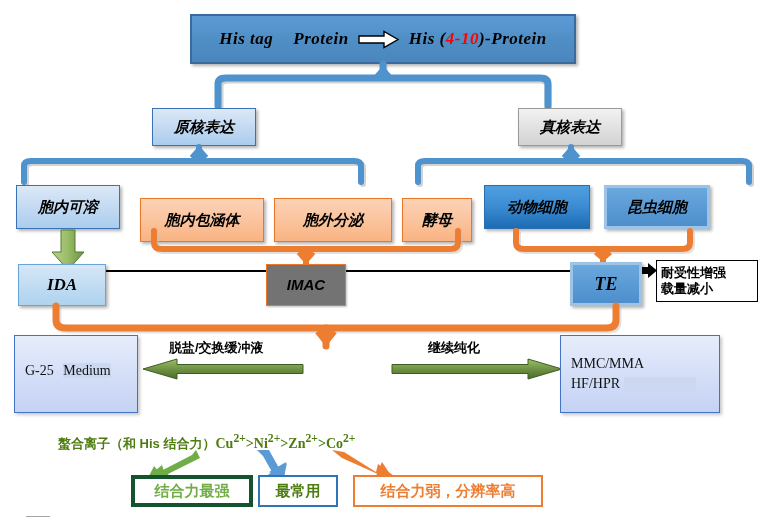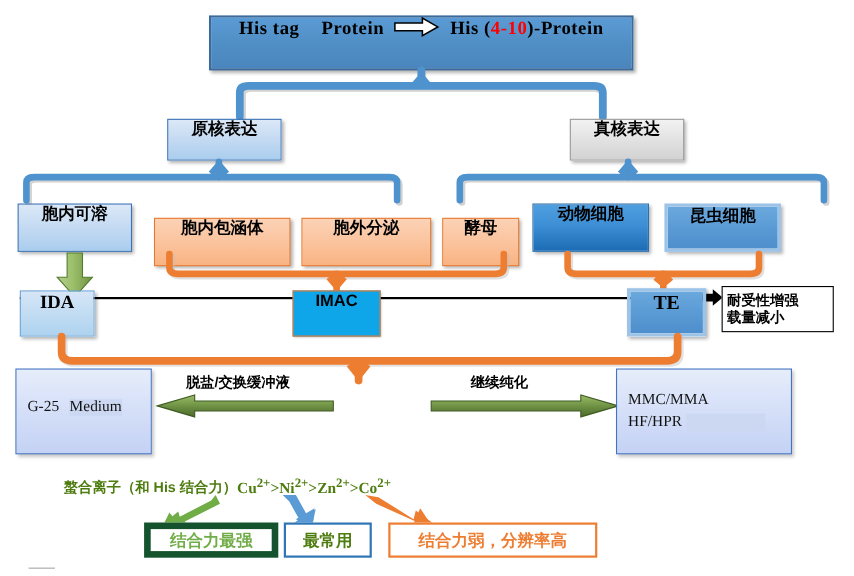--- a/index.html
+++ b/index.html
@@ -8,23 +8,24 @@
     background:#ffffff;
     font-family:"Liberation Sans","DejaVu Sans",sans-serif;
     overflow:hidden;
     position:relative;
   }
   #stage{position:absolute;left:0;top:0;width:776px;height:524px;}
   .abs{position:absolute;box-sizing:border-box;}
 
   
   .box{
-    display:flex;align-items:flex-start;justify-content:center;
+    display:flex;align-items:center;justify-content:center;
     text-align:center;line-height:1.15;
     box-shadow:2px 2px 3px rgba(0,0,0,.30);
+    font-style:italic;
   }
 
   
   .hdr{
     background:linear-gradient(to bottom,#5b9bd5 0%,#4f8ec4 55%,#4a86bd 100%);
     border:2px solid #3a6b9c;
     color:#000;
     font-weight:bold;
     font-size:17px;
     font-family:"Liberation Serif","DejaVu Serif",serif;
@@ -44,21 +45,21 @@
     border:1px solid #9a9a9a;
     color:#000;font-weight:bold;font-size:15px;
   }
   
   .peach{
     background:linear-gradient(to bottom,#fbd2b6 0%,#fbc49e 50%,#f9b382 100%);
     border:1px solid #e8772a;
     color:#000;font-weight:bold;font-size:15px;margin-top:13px;
   }
   .peachpale{
-    background:#0ea5e9;
+    background:#737373;
     border:1px solid #e8772a;
     color:#000;font-weight:bold;font-size:14px;
     box-shadow:1px 1px 2px rgba(0,0,0,.25);
   }
   
   .bluestrong{
     background:linear-gradient(to bottom,#4f9fe0 0%,#3d8ed4 45%,#1c6cb5 100%);
     border:1px solid #2b6fad;
     color:#000;font-weight:bold;font-size:15px;
   }
@@ -95,21 +96,21 @@
     line-height:1.25;text-align:left;
     padding:2px 4px;
   }
 
   
   .outline{
     background:#ffffff;
     font-weight:bold;font-size:15px;
     display:flex;align-items:center;justify-content:center;
   }
-  .ol-green{border:6px solid #14532d;color:#70ad47;}
+  .ol-green{border:4px solid #14532d;color:#70ad47;}
   .ol-blue{border:2px solid #2e75b6;color:#4d7c0f;}
   .ol-orange{border:2px solid #ed7d31;color:#ed7d31;}
 
   
   .lbl{font-weight:bold;font-size:13px;color:#000;white-space:nowrap;}
   .ionline{font-weight:bold;font-size:13px;color:#4d7c0f;white-space:nowrap;
            font-family:"Liberation Sans","DejaVu Sans",sans-serif;}
   .ionline .serif{font-family:"Liberation Serif","DejaVu Serif",serif;font-size:14px;}
 
   .hline{background:#000;height:2px;}
@@ -245,21 +246,21 @@
 
   <div class="abs hline" style="left:18px;top:270px;width:626px;height:2px;"></div>
   <div class="abs" style="left:638px;top:263px;width:20px;height:16px;">
     <span>
       <svg width="20" height="16" viewBox="0 0 20 16">
         <polygon points="0,4 10,4 10,0 19,7.5 10,15 10,11 0,11" fill="#000"></polygon>
       </svg>
     </span>
   </div>
 
-  <div class="abs box idabox" style="left:18px;top:264px;width:68px;height:42px;">
+  <div class="abs box idabox" style="left:18px;top:264px;width:88px;height:42px;">
     <span style="font-size:17px;">IDA</span>
   </div>
   <div class="abs box peachpale" style="left:266px;top:264px;width:80px;height:42px;">
     <span style="font-size:15px;">IMAC</span>
   </div>
   <div class="abs box bluemed" style="left:570px;top:262px;width:72px;height:44px;">
     <span style="font-size:18px;font-family:'Liberation Serif',serif;">TE</span>
   </div>
 
   <div class="abs note" style="left:656px;top:260px;width:102px;height:42px;display:flex;flex-direction:column;justify-content:center;">

